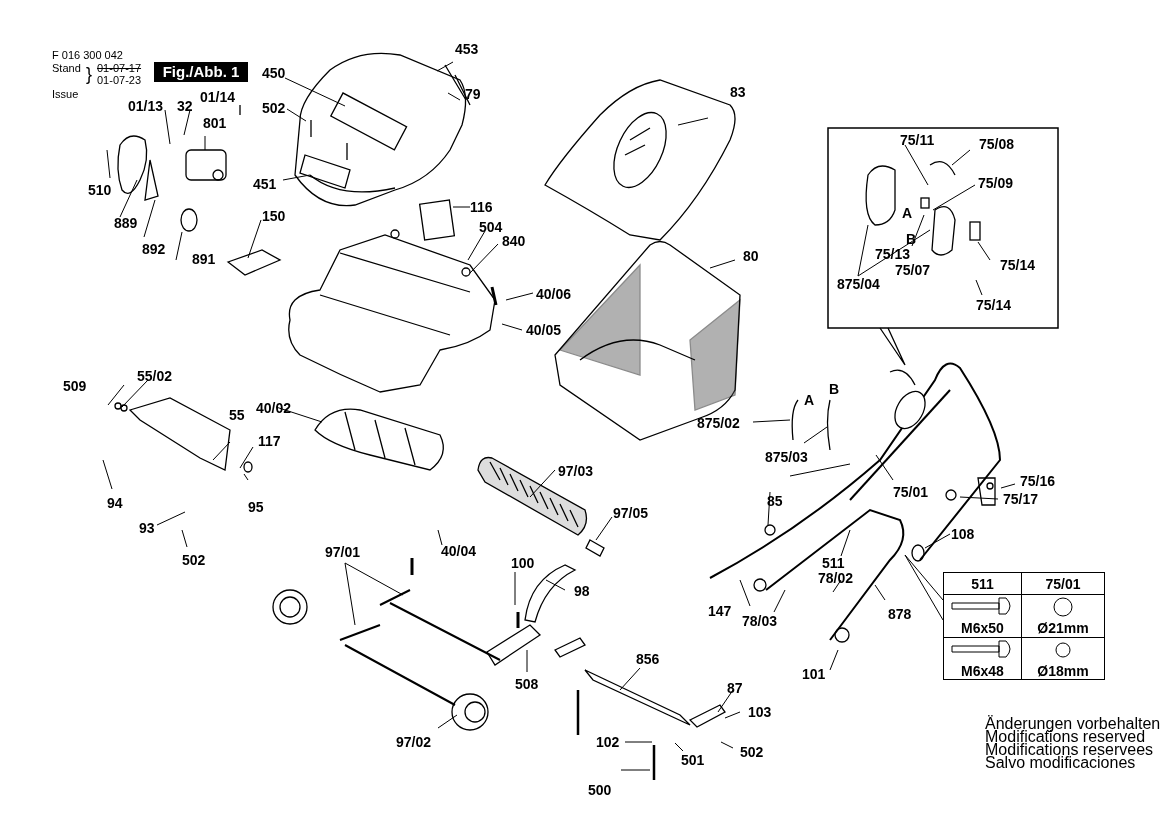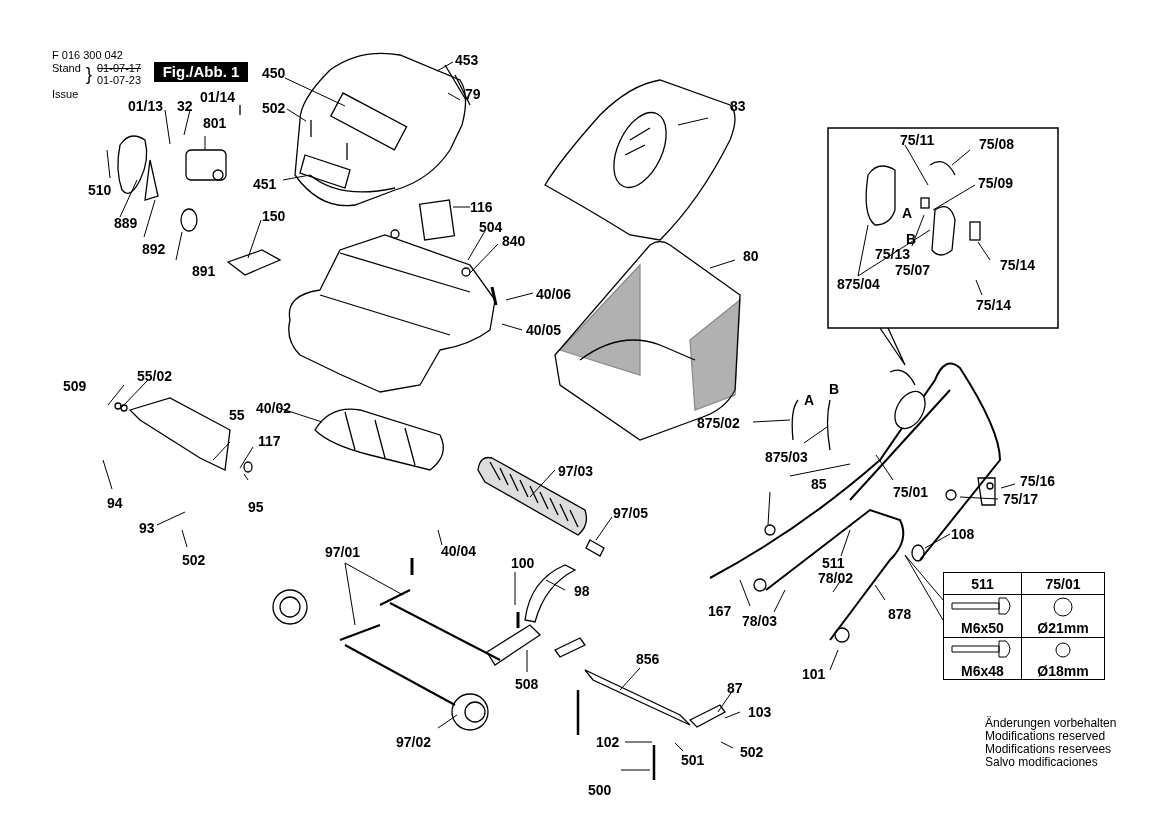--- a/index.html
+++ b/index.html
@@ -3,21 +3,21 @@
 <meta charset="utf-8">
 <style>
   html, body { margin: 0; padding: 0; background: #ffffff; }
   body { width: 1168px; height: 826px; position: relative; overflow: hidden;
          font-family: "Liberation Sans", sans-serif; color: #000; }
   .lbl { position: absolute; font-weight: bold; font-size: 14px; line-height: 14px; white-space: nowrap; }
   .hdr { position: absolute; font-size: 11px; line-height: 11px; white-space: nowrap; }
   .figbox { position: absolute; left: 154px; top: 62px; width: 94px; height: 20px; background: #000; color: #fff;
             font-weight: bold; font-size: 15px; line-height: 20px; text-align: center; }
   .strike { text-decoration: line-through; }
-  .notes { position: absolute; left: 985px; top: 717px; font-size: 12px; line-height: 13px; }
+  .notes { position: absolute; left: 985px; top: 717px; font-size: 16px; line-height: 13px; }
   svg.art { position: absolute; left: 0; top: 0; }
   .tbl { position: absolute; left: 943px; top: 572px; width: 162px; height: 108px; border: 1.5px solid #000; box-sizing: border-box; }
   .tbl .cell { position: absolute; box-sizing: border-box; font-weight: bold; font-size: 14px; text-align: center; }
 </style>
 </head>
 <body>
 
 <svg class="art" width="1168" height="826" viewBox="0 0 1168 826" fill="none" stroke="#000" stroke-width="1.3">
 
   <g>
@@ -196,40 +196,40 @@
 </svg>
 
 <div class="hdr" style="left:52px;top:50px;">F 016 300 042</div>
 <div class="hdr" style="left:52px;top:63px;">Stand</div>
 <div class="hdr" style="left:52px;top:89px;">Issue</div>
 <div class="hdr" style="left:86px;top:62px;font-size:18px;line-height:24px;">}</div>
 <div class="hdr strike" style="left:97px;top:63px;">01-07-17</div>
 <div class="hdr" style="left:97px;top:75px;">01-07-23</div>
 <div class="figbox">Fig./Abb. 1</div>
 
-<div class="lbl" style="left:455px;top:53px;">453</div>
+<div class="lbl" style="left:455px;top:42px;">453</div>
 <div class="lbl" style="left:465px;top:87px;">79</div>
 <div class="lbl" style="left:262px;top:66px;">450</div>
 <div class="lbl" style="left:262px;top:101px;">502</div>
 <div class="lbl" style="left:253px;top:177px;">451</div>
 <div class="lbl" style="left:128px;top:99px;">01/13</div>
 <div class="lbl" style="left:177px;top:99px;">32</div>
 <div class="lbl" style="left:200px;top:90px;">01/14</div>
 <div class="lbl" style="left:203px;top:116px;">801</div>
 <div class="lbl" style="left:88px;top:183px;">510</div>
 <div class="lbl" style="left:114px;top:216px;">889</div>
 <div class="lbl" style="left:142px;top:242px;">892</div>
-<div class="lbl" style="left:172px;top:264px;padding-left:20px;">891</div>
+<div class="lbl" style="left:172px;top:252px;padding-left:20px;">891</div>
 <div class="lbl" style="left:262px;top:209px;">150</div>
 <div class="lbl" style="left:470px;top:200px;">116</div>
 <div class="lbl" style="left:479px;top:220px;">504</div>
 <div class="lbl" style="left:502px;top:234px;">840</div>
 <div class="lbl" style="left:536px;top:287px;">40/06</div>
 <div class="lbl" style="left:526px;top:323px;">40/05</div>
-<div class="lbl" style="left:711px;top:99px;padding-left:19px;">83</div>
+<div class="lbl" style="left:711px;top:85px;padding-left:19px;">83</div>
 <div class="lbl" style="left:743px;top:249px;">80</div>
 
 <div class="lbl" style="left:63px;top:379px;">509</div>
 <div class="lbl" style="left:137px;top:369px;text-align:center;">55/02</div>
 <div class="lbl" style="left:229px;top:408px;">55</div>
 <div class="lbl" style="left:256px;top:401px;">40/02</div>
 <div class="lbl" style="left:258px;top:434px;">117</div>
 <div class="lbl" style="left:107px;top:496px;text-align:right;">94</div>
 <div class="lbl" style="left:248px;top:500px;">95</div>
 <div class="lbl" style="left:139px;top:521px;">93</div>
@@ -248,28 +248,28 @@
 <div class="lbl" style="left:748px;top:705px;">103</div>
 <div class="lbl" style="left:596px;top:735px;">102</div>
 <div class="lbl" style="left:681px;top:753px;">501</div>
 <div class="lbl" style="left:740px;top:745px;">502</div>
 <div class="lbl" style="left:588px;top:763px;margin-top:20px;">500</div>
 
 <div class="lbl" style="left:697px;top:416px;">875/02</div>
 <div class="lbl" style="left:765px;top:450px;">875/03</div>
 <div class="lbl" style="left:804px;top:393px;">A</div>
 <div class="lbl" style="left:829px;top:382px;">B</div>
-<div class="lbl" style="left:767px;top:477px;margin-left:44px;">85</div>
+<div class="lbl" style="left:767px;top:494px;">85</div>
 <div class="lbl" style="left:893px;top:485px;">75/01</div>
 <div class="lbl" style="left:1020px;top:474px;">75/16</div>
 <div class="lbl" style="left:1003px;top:492px;">75/17</div>
 <div class="lbl" style="left:951px;top:527px;">108</div>
 <div class="lbl" style="left:822px;top:556px;">511</div>
 <div class="lbl" style="left:818px;top:571px;">78/02</div>
-<div class="lbl" style="left:708px;top:604px;">167</div>
+<div class="lbl" style="left:708px;top:604px;">147</div>
 <div class="lbl" style="left:742px;top:614px;">78/03</div>
 <div class="lbl" style="left:888px;top:607px;">878</div>
 <div class="lbl" style="left:802px;top:667px;">101</div>
 
 <div class="lbl" style="left:900px;top:133px;">75/11</div>
 <div class="lbl" style="left:968px;top:137px;margin-left:11px;">75/08</div>
 <div class="lbl" style="left:978px;top:176px;">75/09</div>
 <div class="lbl" style="left:902px;top:206px;">A</div>
 <div class="lbl" style="left:906px;top:232px;">B</div>
 <div class="lbl" style="left:875px;top:247px;">75/13</div>

